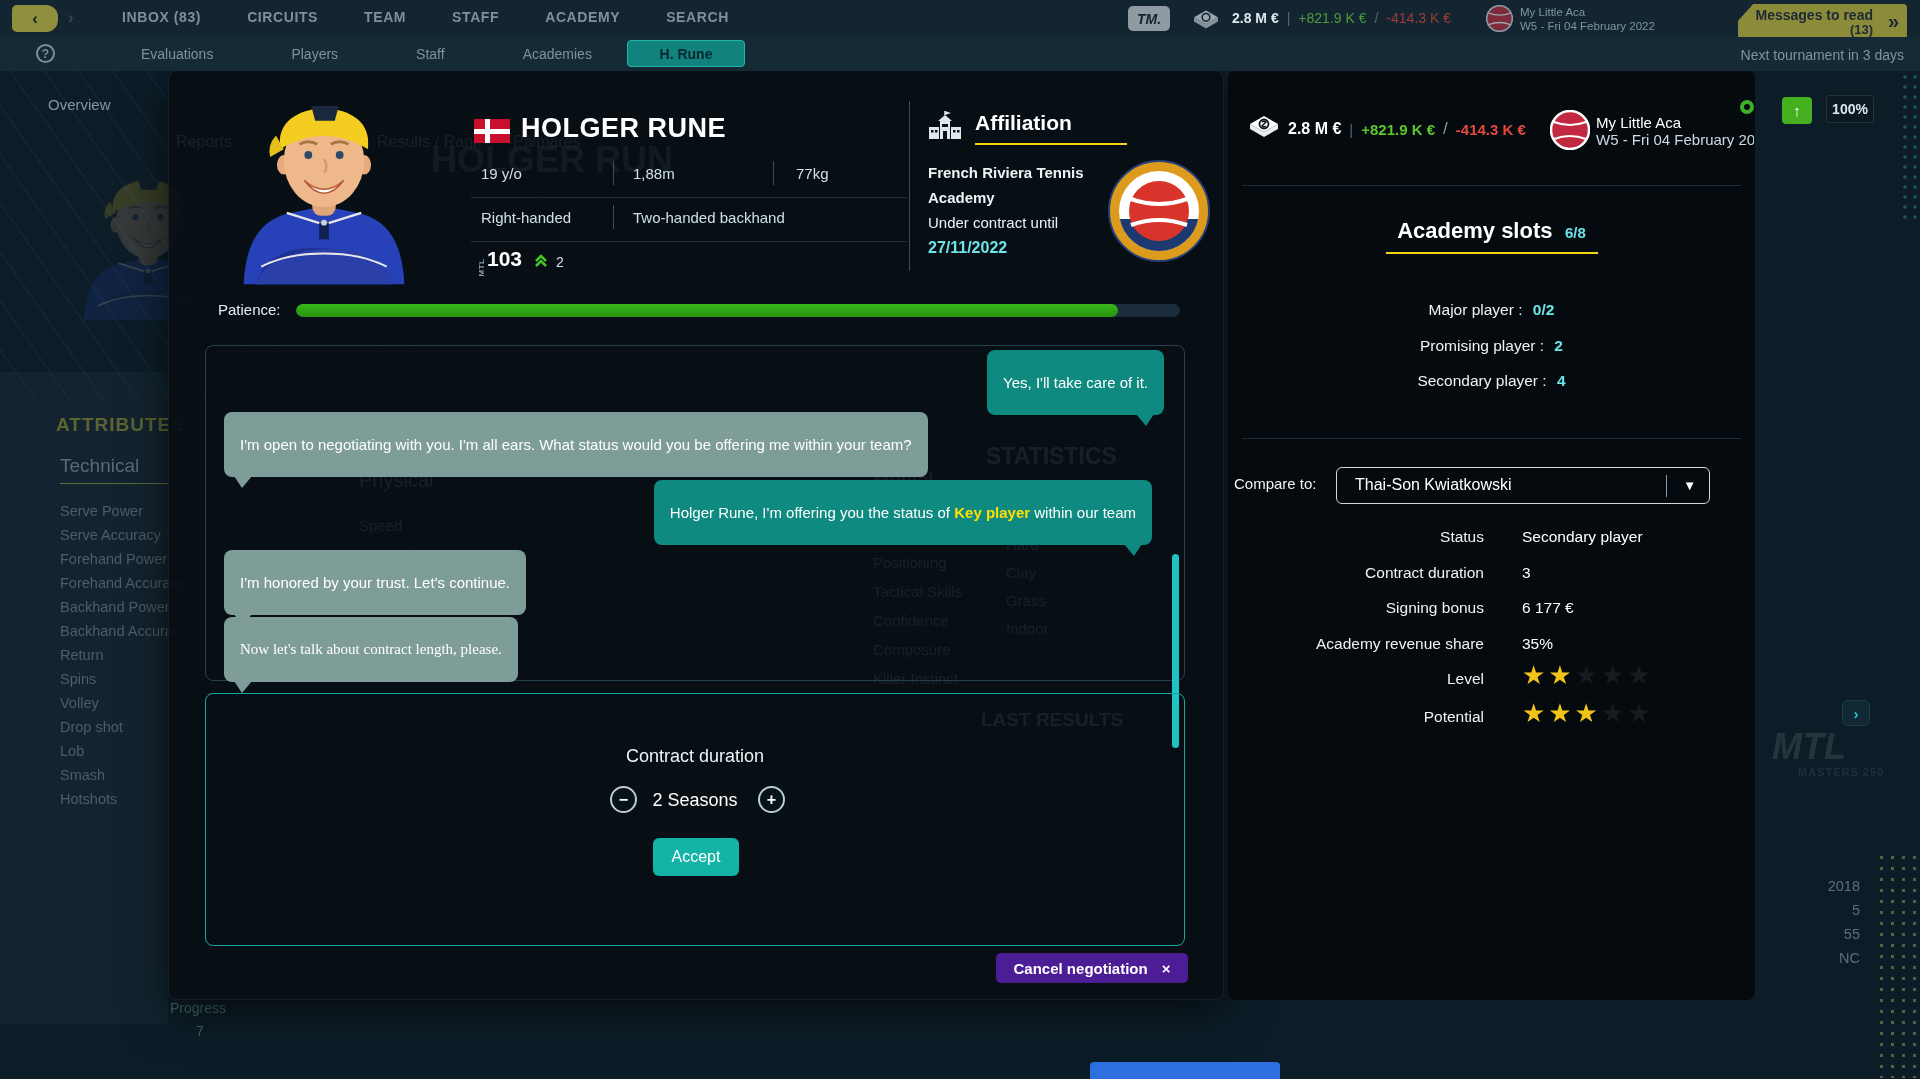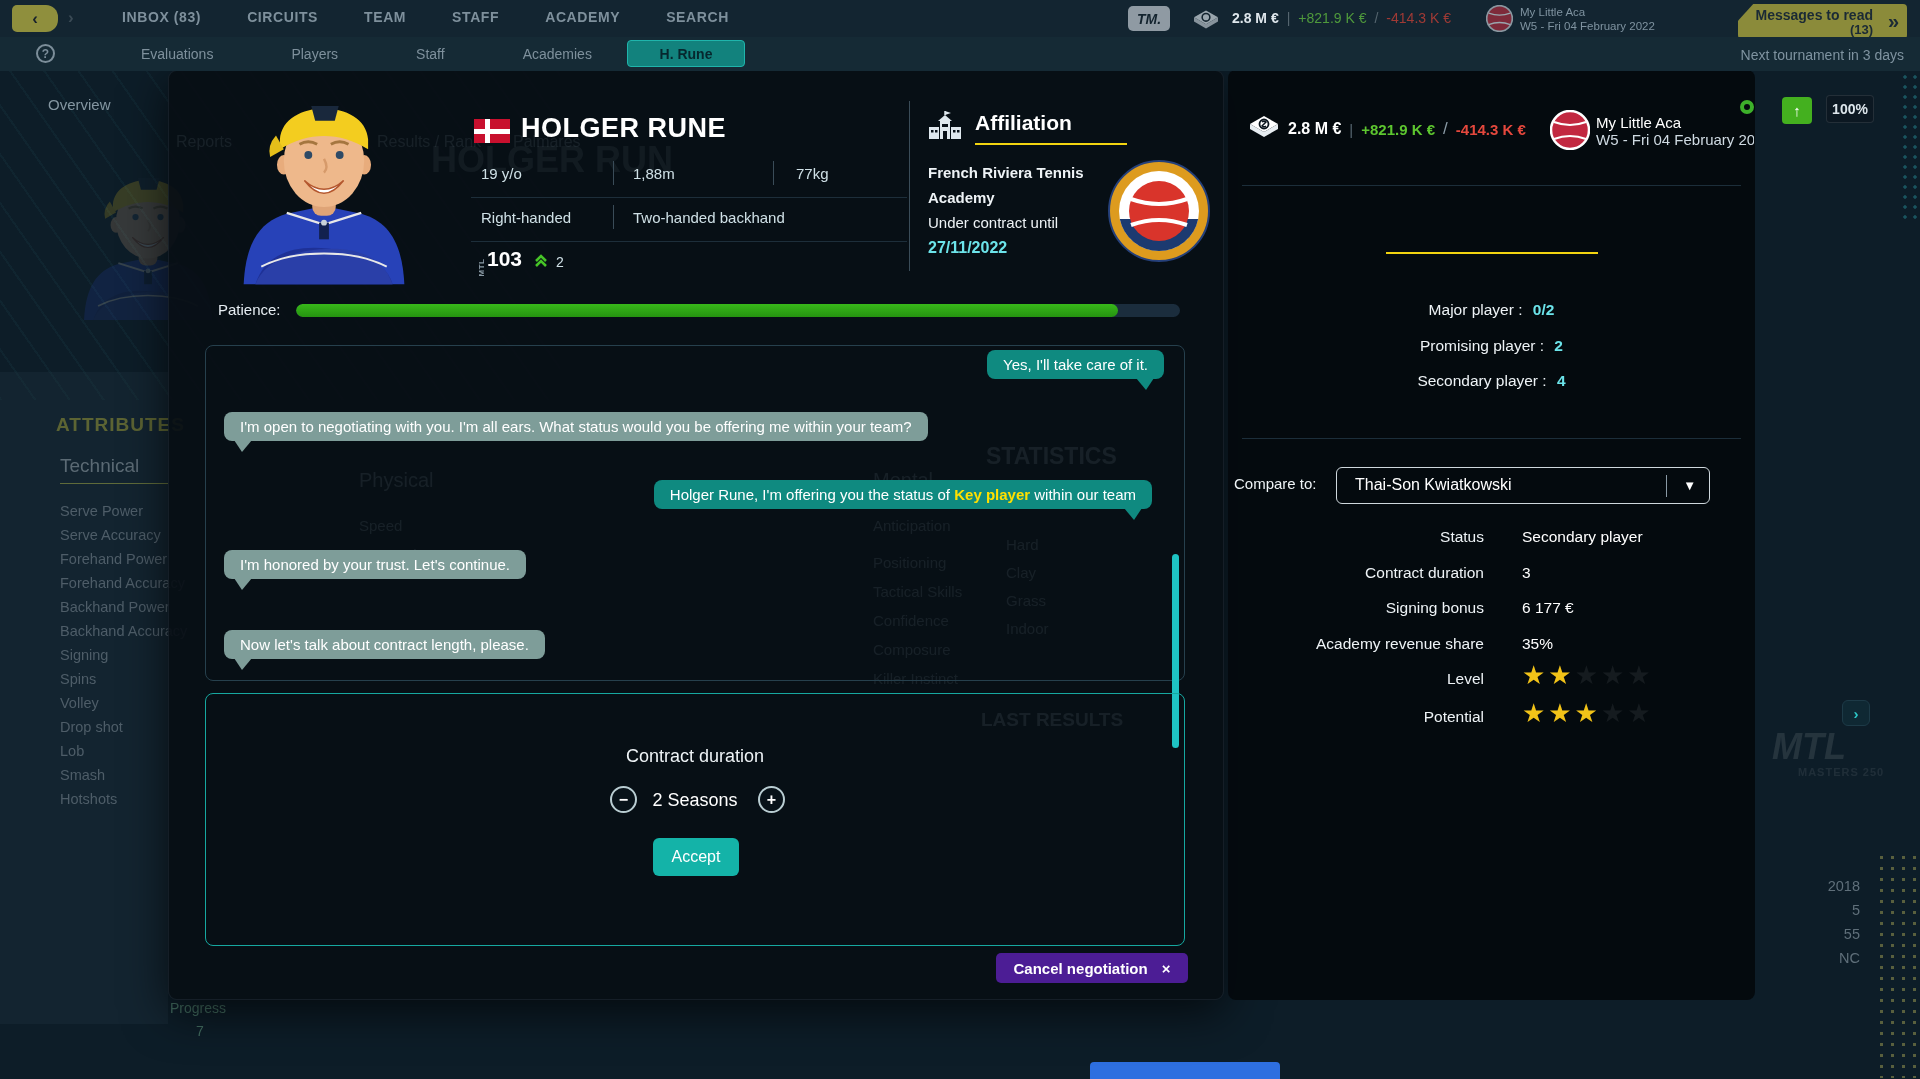--- a/index.html
+++ b/index.html
@@ -102,21 +102,21 @@
   .aff-date { position:absolute; left:759px; top:168px; color:#6ce4ea; font-weight:bold; font-size:16px; }
   .academy-logo { position:absolute; left:938px; top:88px; width:104px; height:104px; }
 
   .patience-label { position:absolute; left:49px; top:230px; color:#e6edf2; font-size:15px; }
   .patience-track { position:absolute; left:127px; top:233px; width:884px; height:13px; background:#1b2d3d;
                     border-radius:7px; overflow:hidden; }
   .patience-fill { height:100%; background:linear-gradient(180deg,#38b81a,#259310); border-radius:7px; }
 
   .chat-box { position:absolute; left:36px; top:274px; width:980px; height:336px;
               border:1px solid #26404d; border-radius:8px; }
-  .bubble { position:absolute; padding:6px 16px; border-radius:8px; color:#fff; font-size:15px;
+  .bubble { position:absolute; padding:24px 16px; border-radius:8px; color:#fff; font-size:15px;
             white-space:nowrap; }
   .bubble.left { background:#7e9d99; }
   .bubble.right { background:#0f8a80; }
   .bubble.left::after { content:""; position:absolute; left:10px; bottom:-11px; width:0; height:0;
             border-left:8px solid transparent; border-right:10px solid transparent; border-top:12px solid #7e9d99; }
   .bubble.right::after { content:""; position:absolute; right:10px; bottom:-11px; width:0; height:0;
             border-left:10px solid transparent; border-right:8px solid transparent; border-top:12px solid #0f8a80; }
   .hl-yellow { color:#ffe000; font-weight:bold; }
   .chat-scrollbar { position:absolute; right:5px; top:208px; width:7px; height:194px; background:#1ec3c3; border-radius:4px; }
 
@@ -205,21 +205,21 @@
   <div class="overview-tab">Overview</div>
 
   <div class="bg-text attr-title" style="left:56px; top:414px;">ATTRIBUTES</div>
   <div class="bg-text tech-title" style="left:60px; top:455px; width:108px;">Technical</div>
   <div class="bg-text attr-item" style="left:60px; top:503px;">Serve Power</div>
   <div class="bg-text attr-item" style="left:60px; top:527px;">Serve Accuracy</div>
   <div class="bg-text attr-item" style="left:60px; top:551px;">Forehand Power</div>
   <div class="bg-text attr-item" style="left:60px; top:575px;">Forehand Accuracy</div>
   <div class="bg-text attr-item" style="left:60px; top:599px;">Backhand Power</div>
   <div class="bg-text attr-item" style="left:60px; top:623px;">Backhand Accuracy</div>
-  <div class="bg-text attr-item" style="left:60px; top:647px;">Signing</div>
+  <div class="bg-text attr-item" style="left:60px; top:647px;">Return</div>
   <div class="bg-text attr-item" style="left:60px; top:671px;">Spins</div>
   <div class="bg-text attr-item" style="left:60px; top:695px;">Volley</div>
   <div class="bg-text attr-item" style="left:60px; top:719px;">Drop shot</div>
   <div class="bg-text attr-item" style="left:60px; top:743px;">Lob</div>
   <div class="bg-text attr-item" style="left:60px; top:767px;">Smash</div>
   <div class="bg-text attr-item" style="left:60px; top:791px;">Hotshots</div>
 
   <div class="bg-text progress-ghost" style="left:170px; top:1000px;">Progress</div>
   <div class="bg-text progress-ghost" style="left:196px; top:1023px;">7</div>
 
@@ -333,21 +333,21 @@
       <div class="patience-fill" style="width: 93%;"></div>
     </div>
 
     <div class="chat-box">
       <div class="bubble right" style="top:4px; right:20px;">Yes, I'll take care of it.</div>
       <div class="bubble left" style="top:66px; left:18px;">I'm open to negotiating with you. I'm all ears. What status would you be offering me within your team?</div>
       <div class="bubble right" style="top:134px; right:32px;">
         <span>Holger Rune, I'm offering you the status of </span><span class="hl-yellow">Key player</span><span> within our team</span>
       </div>
       <div class="bubble left" style="top:204px; left:18px;">I'm honored by your trust. Let's continue.</div>
-      <div class="bubble left" style="top:284px; left:18px;">Now let's talk about contract length, please.</div>
+      <div class="bubble left" style="top:271px; left:18px;font-family:Liberation Serif, serif;">Now let's talk about contract length, please.</div>
       <div class="chat-scrollbar"></div>
     </div>
 
     <div class="contract-panel">
       <div class="contract-title">Contract duration</div>
       <div class="stepper-btn" style="left:404px;">−</div>
       <div class="stepper-value">2 Seasons</div>
       <div class="stepper-btn" style="left:552px;">+</div>
       <div class="accept-btn">Accept</div>
     </div>
@@ -377,20 +377,24 @@
       <path d="M -16 -8 Q 0 -2 16 -8" stroke="#ffffff" stroke-width="2.2" fill="none"></path>
       <path d="M -16 9 Q 0 3 16 9" stroke="#ffffff" stroke-width="2.2" fill="none"></path>
     </svg>
     <div class="rp-club">
       <div class="n">My Little Aca</div>
       <div class="d">W5 - Fri 04 February 2022</div>
     </div>
 
     <div class="rp-divider" style="top:115px;"></div>
 
+    <div class="slots-title-row">
+      <span class="slots-title">Academy slots</span>
+      <span class="slots-count">6/8</span>
+    </div>
     <div class="slots-underline"></div>
 
     <div class="slot-row" style="top:231px;">
       <span class="lab">Major player :</span>
       <span class="val">0/2</span>
     </div>
     <div class="slot-row" style="top:267px;">
       <span class="lab">Promising player :</span>
       <span class="val">2</span>
     </div>

